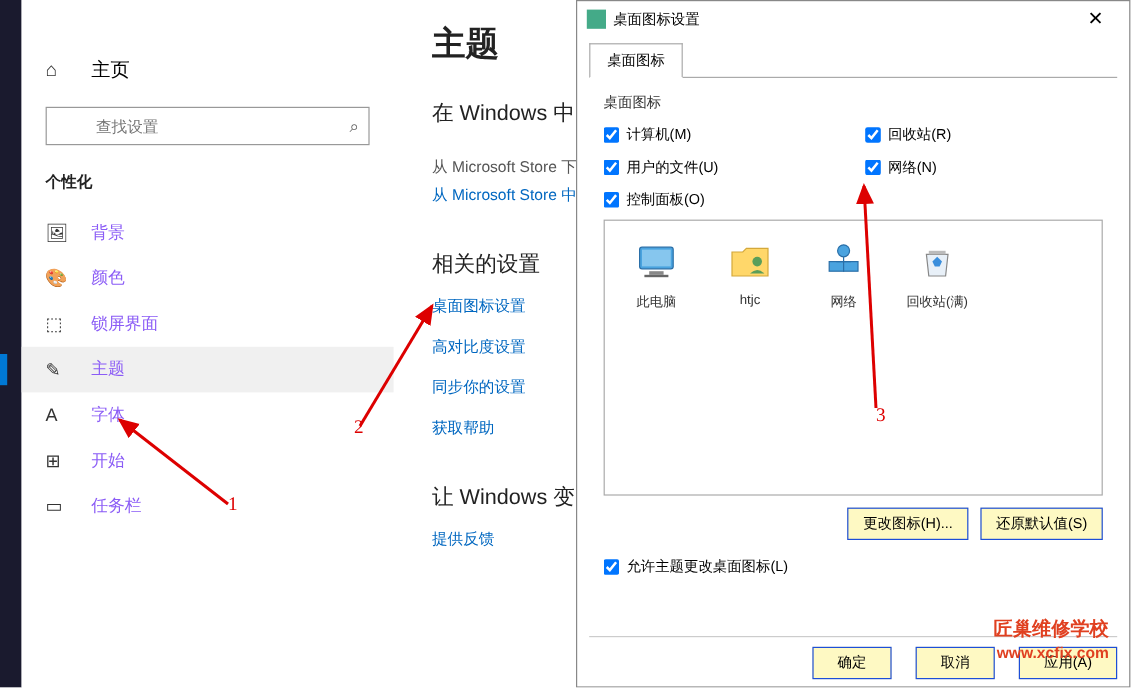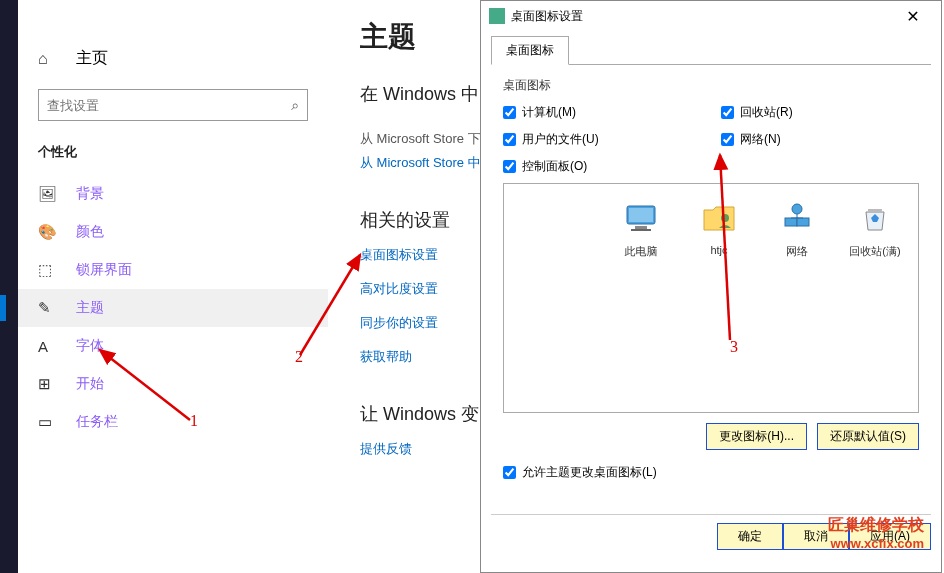--- a/index.html
+++ b/index.html
@@ -6,21 +6,21 @@
 body { width: 944px; height: 573px; overflow: hidden; background: #fff; position: relative; }
 
 
 .edge { position: absolute; left: 0; top: 0; width: 18px; height: 573px; background: #1a1a2e; }
 
 
 .sidebar { position: absolute; left: 18px; top: 0; width: 310px; height: 573px; background: #fff; padding-top: 40px; }
 .home-row { display: flex; align-items: center; padding: 8px 20px; margin-bottom: 12px; cursor: pointer; }
 .home-row .icon { width: 20px; margin-right: 18px; font-size: 16px; color: #333; }
 .search-box { margin: 0 20px 18px 20px; height: 32px; border: 1px solid #999; display: flex; align-items: center; padding: 0 8px; }
-.search-box input { flex: 1; border: none; outline: none; font-size: 13px; background: transparent; }
+.search-box input { flex: 1; border: none; outline: none; font-size: 13px; background: transparent; margin-left: 33px; }
 .search-box .sicon { color: #666; font-size: 14px; }
 .section-title { padding: 4px 20px 14px 20px; font-size: 13px; font-weight: bold; color: #222; }
 .nav-item { display: flex; align-items: center; padding: 10px 20px; cursor: pointer; position: relative; }
 .nav-item .icon { width: 20px; margin-right: 18px; font-size: 15px; color: #333; }
 .nav-item .label { font-size: 14px; color: #8b5cf6; }
 .nav-item.active::before { content: ""; position: absolute; left: -18px; top: 6px; bottom: 6px; width: 6px; background: #0078d4; }
 .nav-item.active { background: #f0f0f0; }
 
 
 .main { position: absolute; left: 360px; top: 18px; width: 120px; }
@@ -38,30 +38,30 @@
 .dialog-title .ttext { flex: 1; }
 .dialog-title .close { width: 40px; text-align: center; font-size: 16px; cursor: pointer; }
 .tab-strip { margin: 4px 10px 0 10px; border-bottom: 1px solid #aaa; }
 .tab { display: inline-block; padding: 5px 14px; font-size: 12px; border: 1px solid #aaa; border-bottom: 1px solid #fff; background: #fff; position: relative; top: 1px; cursor: pointer; }
 .dialog-body { padding: 12px 22px; }
 .group-label { font-size: 12px; color: #333; margin-bottom: 10px; }
 .checks { display: grid; grid-template-columns: 1fr 1fr; gap: 10px 20px; margin-bottom: 8px; }
 .check { display: flex; align-items: center; font-size: 12px; }
 .check input { margin-right: 6px; width: 13px; height: 13px; }
 .icon-box { border: 1px solid #aaa; padding: 14px 8px; height: 230px; }
-.icon-row { display: flex; gap: 8px; justify-content: flex-end; }
+.icon-row { display: flex; gap: 8px; }
 .icon-item { width: 70px; text-align: center; cursor: pointer; }
 .icon-item .big-icon { width: 40px; height: 40px; margin: 0 auto 6px auto; display: flex; align-items: center; justify-content: center; }
 .icon-item .big-icon svg { width: 36px; height: 36px; }
 .icon-item .ilabel { font-size: 11px; color: #333; }
 .btn-row { display: flex; justify-content: flex-end; gap: 10px; margin-top: 10px; }
 .btn { padding: 4px 12px; font-size: 12px; border: 1px solid #1d4ed8; background: #fef9c3; cursor: pointer; }
 .allow-row { display: flex; align-items: center; font-size: 12px; margin-top: 14px; }
 .allow-row input { margin-right: 6px; }
-.bottom-btns { position: absolute; bottom: 22px; right: 10px; display: flex; gap: 0; border-top: 1px solid #ccc; padding-top: 8px; width: 440px; justify-content: flex-end; }
+.bottom-btns { position: absolute; bottom: 6px; right: 10px; display: flex; gap: 20px; border-top: 1px solid #ccc; padding-top: 8px; width: 440px; justify-content: flex-end; }
 .bottom-btns .btn { padding: 4px 20px; }
 
 
 .arrow { position: absolute; pointer-events: none; }
 .arrow svg { overflow: visible; }
 .ann-num { position: absolute; color: #d00; font-size: 16px; font-family: serif; }
 
 
 .wm { position: absolute; right: 20px; bottom: 20px; color: #e04020; font-size: 16px; font-weight: bold; text-align: right; line-height: 1.3; }
 .wm .url { font-size: 13px; }

